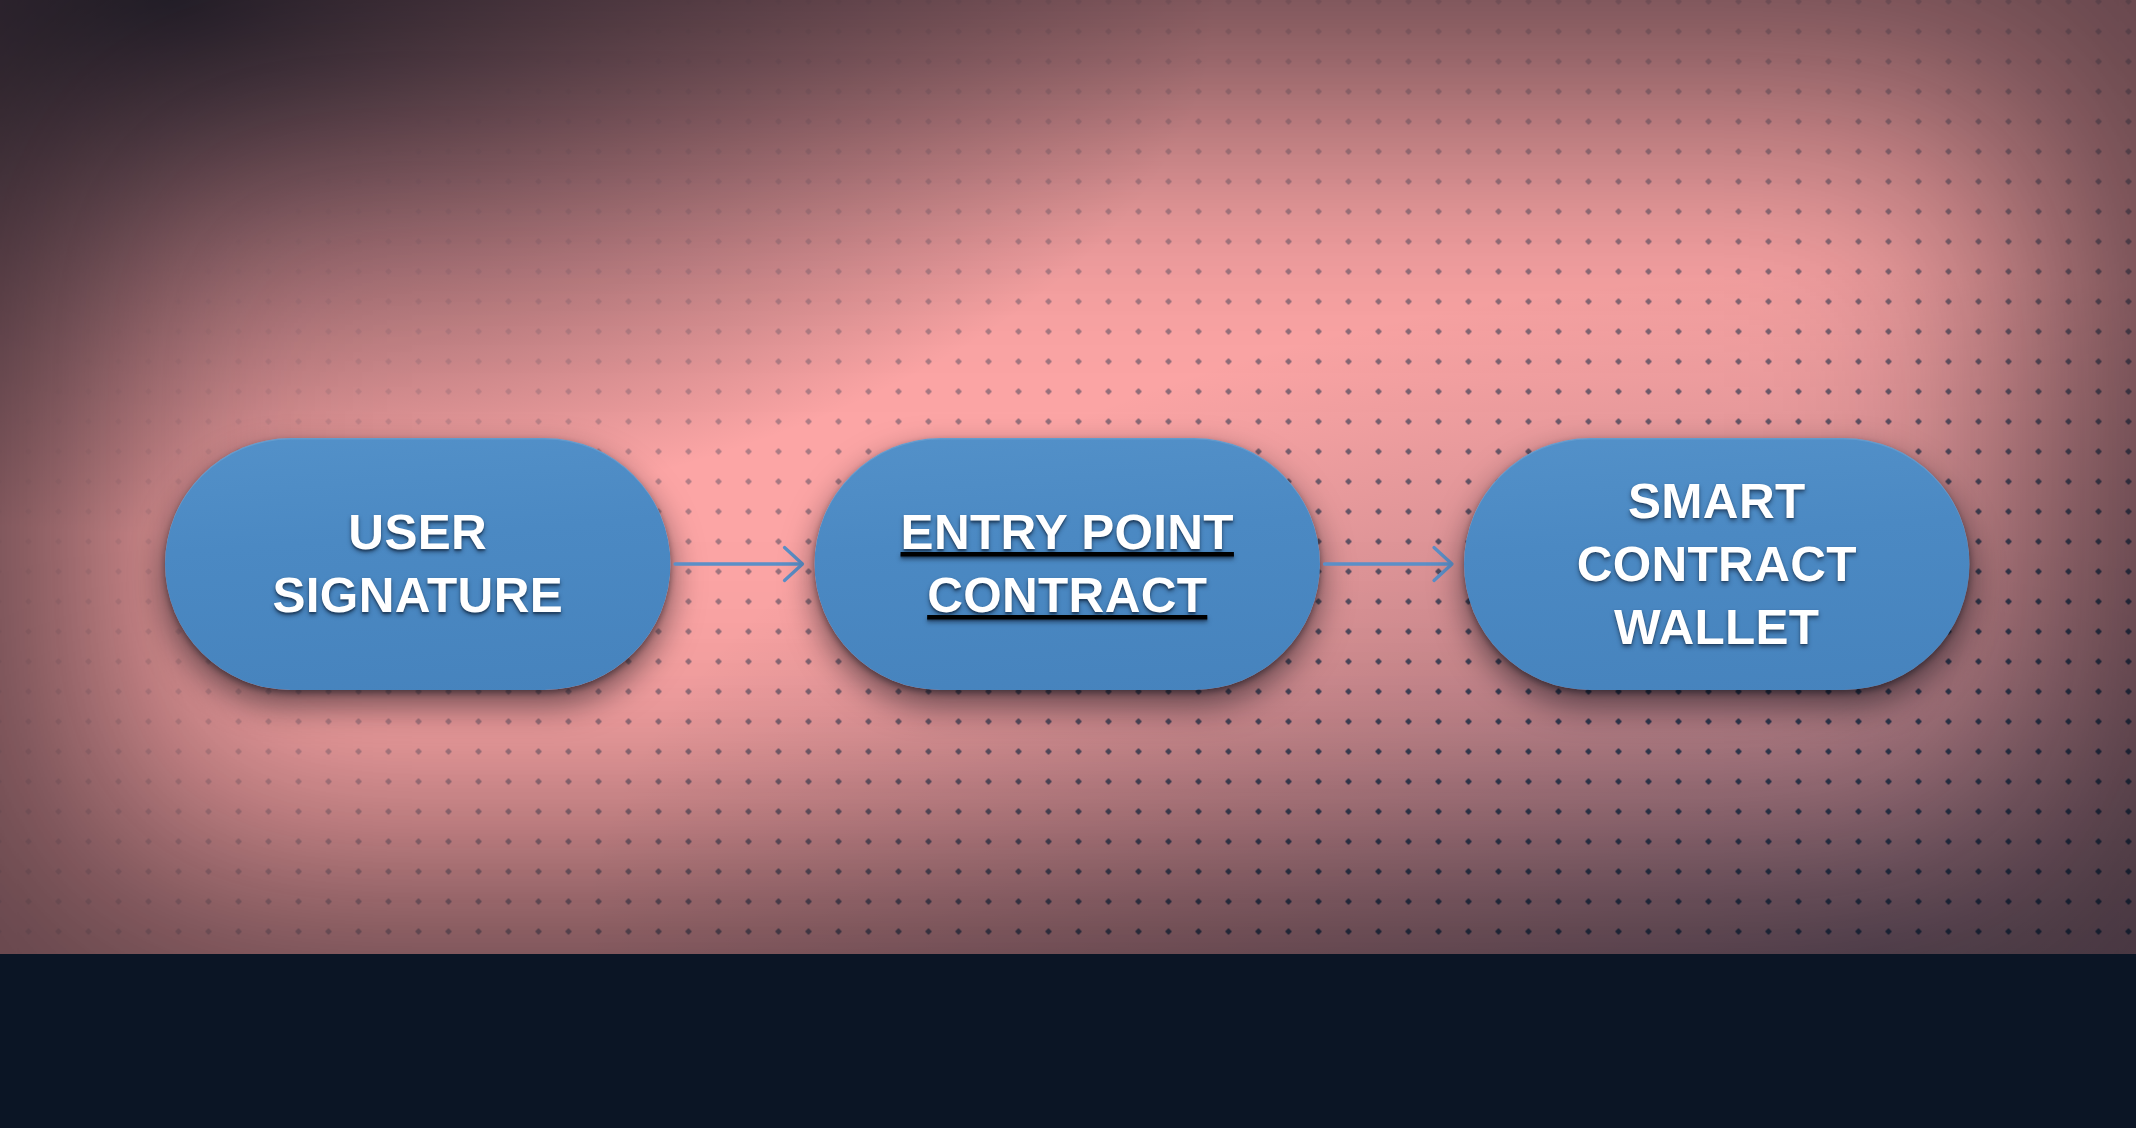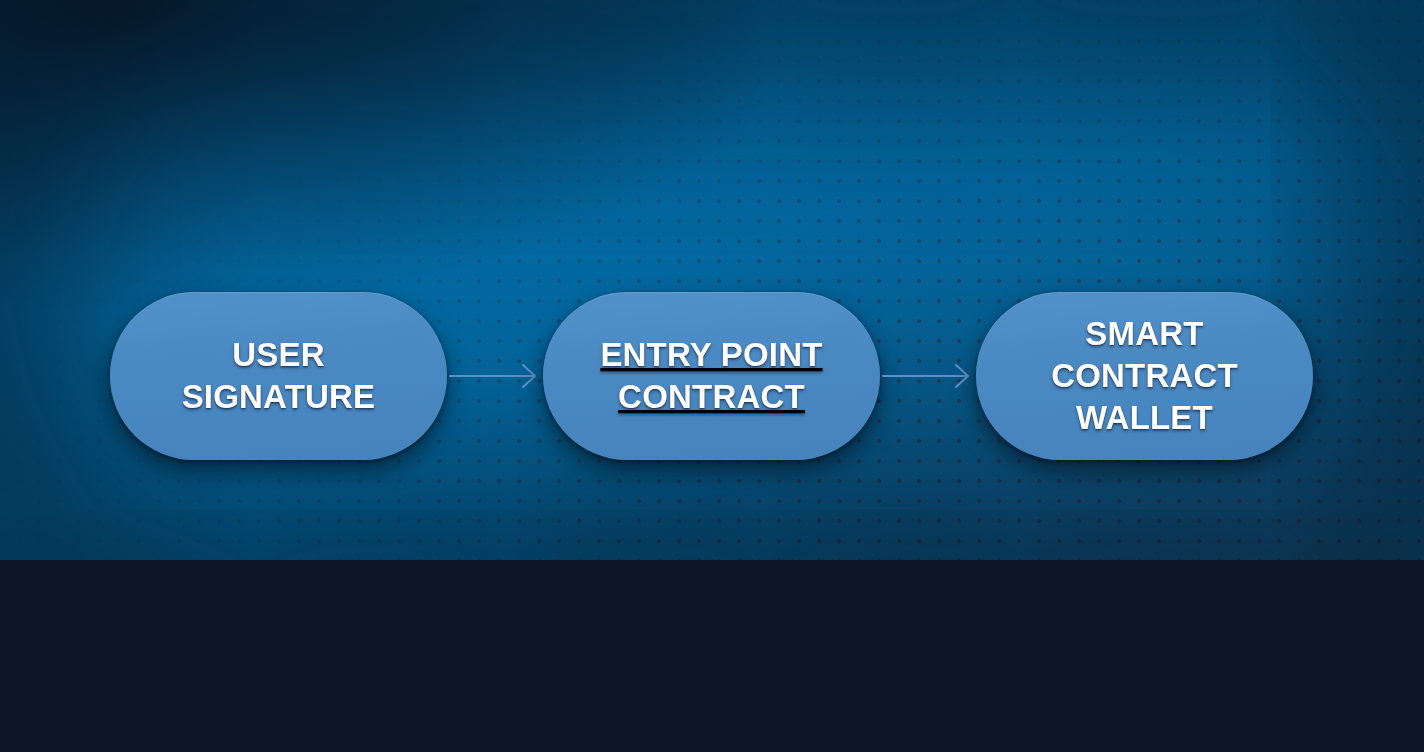--- a/index.html
+++ b/index.html
@@ -12,22 +12,22 @@
     height: 752px;
     overflow: hidden;
     font-family: "Liberation Sans", sans-serif;
     background: #0b1525;
   }
 
   
   #diagram-canvas {
     position: relative;
     width: 1424px;
-    height: 560px;
-    background-color: #0369a1;
+    height: 636px;
+    background-color: #fca5a5;
     overflow: hidden;
   }
   .bg-layer {
     position: absolute;
     inset: 0;
     pointer-events: none;
   }
   
   .bg-dots {
     background-image: radial-gradient(#26354e 1.7px, transparent 1.8px);

